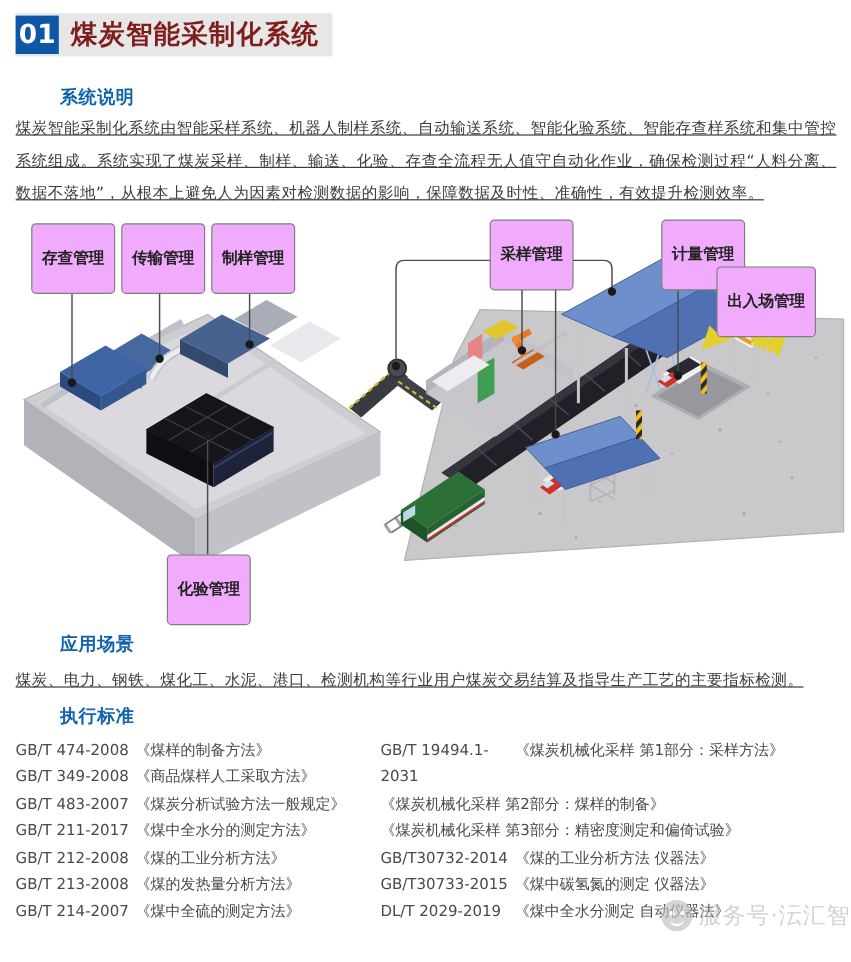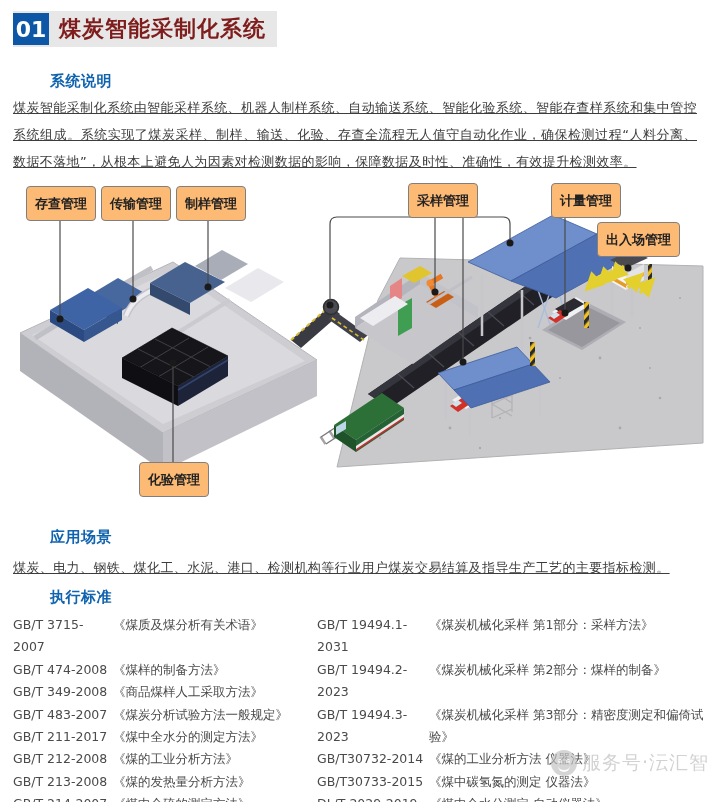--- a/index.html
+++ b/index.html
@@ -17,22 +17,22 @@
   .sec-h{position:absolute;left:13px;color:#1063ae;font-weight:bold;font-size:15px;letter-spacing:.5px;margin-left:37px;}
   .sec-p{position:absolute;left:13px;width:684px;color:#3d3d3d;font-size:13px;line-height:27px;
          letter-spacing:.4px;text-align:justify;text-decoration:underline;}
   #h-sys{top:72px;} #p-sys{top:94px;}
   #h-app{top:528px;} #p-app{top:554px;}
   #h-std{top:588px;}
 
   
   #diagram{position:absolute;left:0;top:178px;width:709px;height:332px;}
   #diagram svg{position:absolute;left:0;top:0;}
-  .dlabel{position:absolute;background:#fdba74;border:1px solid #7f7f7f;border-radius:4px;
-          padding:10px 8px;font-size:13px;font-weight:bold;color:#222;line-height:1;
+  .dlabel{position:absolute;background:#f0abfc;border:1px solid #7f7f7f;border-radius:4px;
+          padding:22px 8px;font-size:13px;font-weight:bold;color:#222;line-height:1;
           white-space:nowrap;z-index:3;}
   .L0{left:26px;top:8px;} .L1{left:101px;top:8px;} .L2{left:176px;top:8px;}
   .L3{left:408px;top:5px;} .L4{left:531px;top:5px;margin-left:20px;} .L5{left:597px;top:44px;}
   .L6{left:139px;top:284px;}
 
   
   #std{position:absolute;left:13px;top:614px;width:692px;color:#4a4a4a;font-size:12.5px;}
   .std-col{position:absolute;top:0;}
   #std-l{left:0;width:292px;} #std-r{left:304px;width:388px;}
   .std-row{display:flex;line-height:22.4px;}
@@ -291,24 +291,20 @@
     <div class="dlabel L6">化验管理</div>
   </div>
 
   <div class="sec-h" id="h-app">应用场景</div>
   <div class="sec-p" id="p-app">煤炭、电力、钢铁、煤化工、水泥、港口、检测机构等行业用户煤炭交易结算及指导生产工艺的主要指标检测。</div>
 
   <div class="sec-h" id="h-std">执行标准</div>
   <div id="std">
     <div class="std-col" id="std-l">
 
-        <div class="std-row">
-          <span class="std-code">GB/T 3715-2007</span>
-          <span class="std-name">《煤质及煤分析有关术语》</span>
-        </div>
 
         <div class="std-row">
           <span class="std-code">GB/T 474-2008</span>
           <span class="std-name">《煤样的制备方法》</span>
         </div>
 
         <div class="std-row">
           <span class="std-code">GB/T 349-2008</span>
           <span class="std-name">《商品煤样人工采取方法》</span>
         </div>
@@ -339,26 +335,24 @@
         </div>
       </div>
     <div class="std-col" id="std-r">
 
         <div class="std-row">
           <span class="std-code">GB/T 19494.1-2031</span>
           <span class="std-name">《煤炭机械化采样 第1部分：采样方法》</span>
         </div>
 
         <div class="std-row">
-          <span class="std-code">GB/T 19494.2-2023</span>
           <span class="std-name">《煤炭机械化采样 第2部分：煤样的制备》</span>
         </div>
 
         <div class="std-row">
-          <span class="std-code">GB/T 19494.3-2023</span>
           <span class="std-name">《煤炭机械化采样 第3部分：精密度测定和偏倚试验》</span>
         </div>
 
         <div class="std-row">
           <span class="std-code">GB/T30732-2014</span>
           <span class="std-name">《煤的工业分析方法 仪器法》</span>
         </div>
 
         <div class="std-row">
           <span class="std-code">GB/T30733-2015</span>

